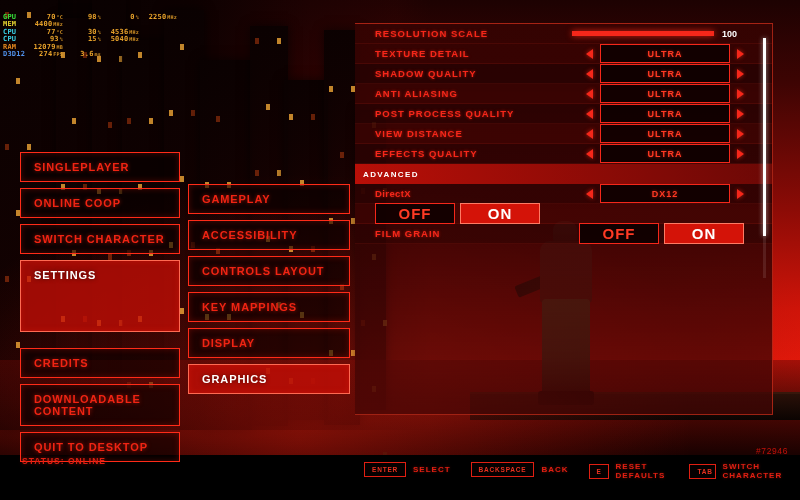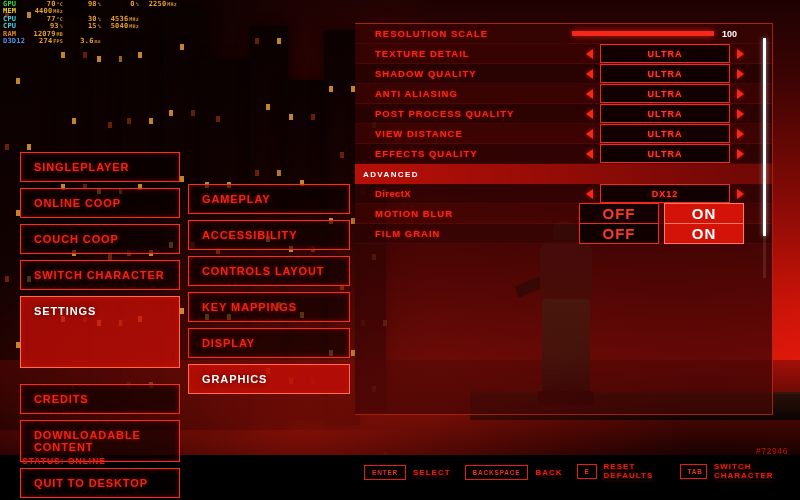--- a/index.html
+++ b/index.html
@@ -62,21 +62,21 @@
     position:absolute; inset:0;
     background: radial-gradient(ellipse 560px 380px at 300px 440px, rgba(255,25,10,0.35), rgba(0,0,0,0) 70%);
     mix-blend-mode: screen; pointer-events:none;
   }
   .bottomband {
     position:absolute; left:0; top:455px; width:800px; height:45px; background:#000;
   }
 
   
   .perf {
-    position:absolute; left:3px; top:1px;
+    position:absolute; left:3px; top:14px;
     font-family:"DejaVu Sans Mono", monospace; font-size:7px; line-height:7.4px;
     letter-spacing:.2px; font-weight:bold; z-index:40; white-space:pre;
   }
   .perf .row { display:flex; align-items:baseline; }
   .perf .lbl { width:26px; }
   .perf .val { display:inline-block; text-align:right; }
   .perf .unit { font-size:5px; opacity:.9; margin-left:1px; }
   .c-green { color:#37e03a; }
   .c-yellow{ color:#e8d531; }
   .c-cyan  { color:#3ad2e8; }
@@ -187,21 +187,21 @@
     color:#e01f12; font-size:8.5px; font-weight:bold; letter-spacing:1px;
     text-shadow:0 0 4px rgba(255,40,20,.5);
     margin-top:8px;
   }
   .build {
     position:absolute; right:12px; top:446px; z-index:30;
     color:#c4120a; font-size:8.5px; font-weight:normal; letter-spacing:.6px;
   }
   .hints {
     position:absolute; left:364px; top:462px; z-index:30;
-    display:flex; align-items:flex-end; gap:3px;text-decoration:underline;
+    display:flex; align-items:flex-start; gap:9px;
   }
   .hint { display:flex; align-items:center; gap:7px; margin-right:11px; }
   .key {
     border:1px solid #e01f12; color:#e8311f;
     font-size:6.5px; font-weight:bold; letter-spacing:.8px;
     padding:3px 7px; min-width:20px; text-align:center;
     background: rgba(10,0,0,0.5);
   }
   .hint .act {
     color:#e01f12; font-size:8px; font-weight:bold; letter-spacing:1px;
@@ -331,21 +331,20 @@
     </div>
     <div class="redwash"></div>
     <div class="bottomband"></div>
   </div>
 
   <div class="perf" id="perf"><div class="row"><span class="lbl c-green">GPU</span><span class="val v-amber" style="width: 34px;">70<span class="unit v-amber">°C</span></span><span class="val v-amber" style="width: 38px;">98<span class="unit v-amber">%</span></span><span class="val v-amber" style="width: 38px;">0<span class="unit v-amber">%</span></span><span class="val v-amber" style="width: 38px;">2250<span class="unit v-amber">MHz</span></span></div><div class="row"><span class="lbl c-yellow">MEM</span><span class="val v-amber" style="width: 34px;">4400<span class="unit v-amber">MHz</span></span></div><div class="row"><span class="lbl c-cyan">CPU</span><span class="val v-amber" style="width: 34px;">77<span class="unit v-amber">°C</span></span><span class="val v-amber" style="width: 38px;">30<span class="unit v-amber">%</span></span><span class="val v-amber" style="width: 38px;">4536<span class="unit v-amber">MHz</span></span></div><div class="row"><span class="lbl c-cyan">CPU</span><span class="val v-amber" style="width: 34px;">93<span class="unit v-amber">%</span></span><span class="val v-amber" style="width: 38px;">15<span class="unit v-amber">%</span></span><span class="val v-amber" style="width: 38px;">5040<span class="unit v-amber">MHz</span></span></div><div class="row"><span class="lbl c-orange">RAM</span><span class="val v-amber" style="width: 34px;">12079<span class="unit v-amber">MB</span></span></div><div class="row"><span class="lbl c-blue">D3D12</span><span class="val v-amber" style="width: 34px;">274<span class="unit v-amber">FPS</span></span><span class="val v-amber" style="width: 38px;">3.6<span class="unit v-amber">ms</span></span></div></div>
 
   <div class="menu-col" id="col-left">
       <div class="menu-btn"><span>SINGLEPLAYER</span></div>
       <div class="menu-btn"><span>ONLINE COOP</span></div>
-      <div class="menu-btn"><span>COUCH COOP</span></div>
       <div class="menu-btn"><span>SWITCH CHARACTER</span></div>
       <div class="menu-btn selected tall-settings"><span>SETTINGS</span></div>
       <div class="menu-btn gap-before"><span>CREDITS</span></div>
       <div class="menu-btn"><span>DOWNLOADABLE CONTENT</span></div>
       <div class="menu-btn"><span>QUIT TO DESKTOP</span></div>
     </div>
 
   <div class="menu-col" id="col-right">
       <div class="menu-btn"><span>GAMEPLAY</span></div>
       <div class="menu-btn"><span>ACCESSIBILITY</span></div>
@@ -426,21 +425,20 @@
         <div class="name mixed">DirectX</div>
         <div class="ctrl">
           <div class="arrow left"></div>
           <div class="valbox">DX12</div>
           <div class="arrow right"></div>
         </div>
       </div>
 
       <div id="toggle-rows">
           <div class="srow">
-            <div class="name">MOTION BLUR</div>
             <div class="toggles">
               <div class="tgl">OFF</div>
               <div class="tgl active">ON</div>
             </div>
           </div>
           <div class="srow">
             <div class="name">FILM GRAIN</div>
             <div class="toggles">
               <div class="tgl">OFF</div>
               <div class="tgl active">ON</div>

